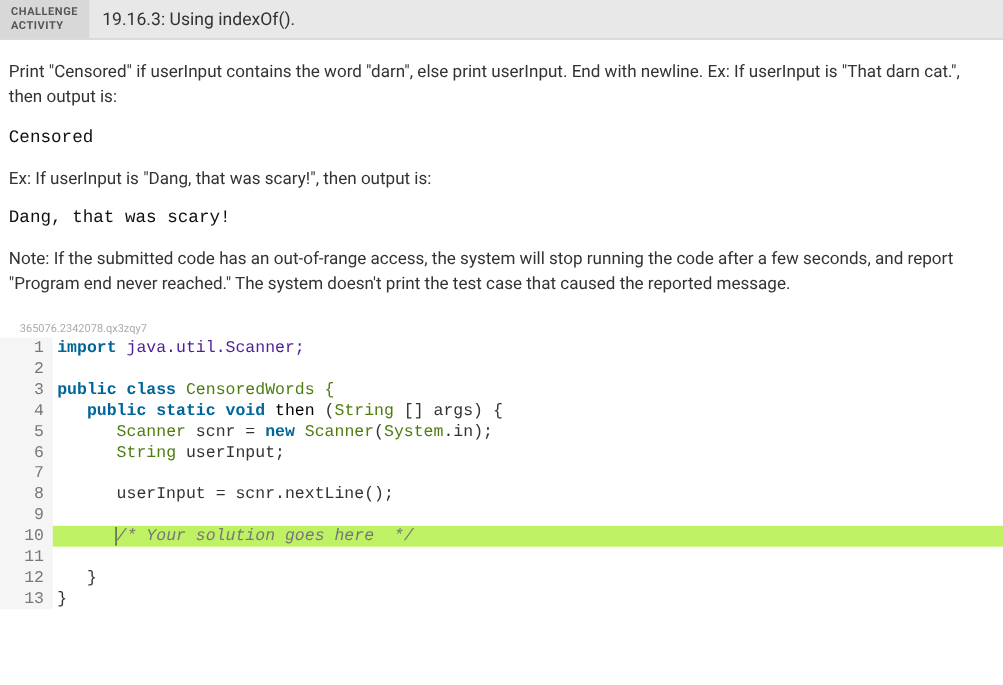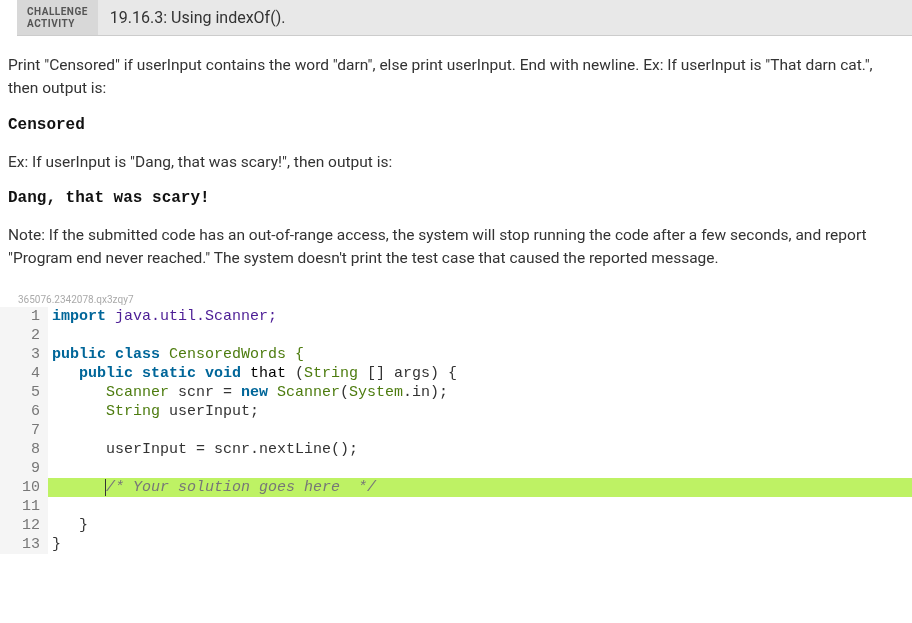--- a/index.html
+++ b/index.html
@@ -8,21 +8,20 @@
       font-size: 15px;
       color: #333;
       background: #fff;
       width: 912px;
     }
     .header-bar {
       display: flex;
       align-items: stretch;
       background: #e8e8e8;
       border-bottom: 1px solid #ccc;
-      margin-left: 17px;
     }
     .challenge-tag {
       background: #d8d8d8;
       padding: 4px 10px;
       font-size: 10px;
       font-weight: 700;
       letter-spacing: 0.5px;
       color: #555;
       line-height: 1.2;
       text-align: left;
@@ -39,21 +38,21 @@
     }
     .prompt {
       padding: 18px 8px 10px 8px;
       font-size: 15.5px;
       line-height: 1.5;
       color: #333;
     }
     .prompt p { margin-bottom: 12px; }
     .mono-output {
       font-family: "Courier New", Courier, monospace;
-      font-weight: 700;
+      font-weight: 400;
       font-size: 16px;
       margin-bottom: 14px;
       color: #111;
     }
     .watermark {
       font-size: 10px;
       color: #aaa;
       padding: 2px 18px;
     }
     .editor {
@@ -123,21 +122,21 @@
       <div class="ln">9</div>
       <div class="ln">10</div>
       <div class="ln">11</div>
       <div class="ln">12</div>
       <div class="ln">13</div>
     </div>
   <div class="code-area">
       <div class="code-line"><span class="kw">import </span><span class="ns">java.util.Scanner;</span></div>
       <div class="code-line"></div>
       <div class="code-line"><span class="kw">public class </span><span class="type">CensoredWords {</span></div>
-      <div class="code-line"><span>   </span><span class="kw">public static void </span><span class="func">that </span><span>(</span><span class="type">String</span><span> [] args) {</span></div>
+      <div class="code-line"><span>   </span><span class="kw">public static void </span><span class="func">then </span><span>(</span><span class="type">String</span><span> [] args) {</span></div>
       <div class="code-line"><span>      </span><span class="type">Scanner</span><span> scnr = </span><span class="kw">new </span><span class="type">Scanner</span><span>(</span><span class="type">System</span><span>.in);</span></div>
       <div class="code-line"><span>      </span><span class="type">String</span><span> userInput;</span></div>
       <div class="code-line"></div>
       <div class="code-line"><span>      userInput = scnr.nextLine();</span></div>
       <div class="code-line"></div>
       <div class="code-line hl-line"><span>      </span><span class="cursor"></span><span class="comment">/* Your solution goes here  */</span></div>
       <div class="code-line"></div>
       <div class="code-line"><span>   }  </span></div>
       <div class="code-line"><span>}</span></div>
     </div>

